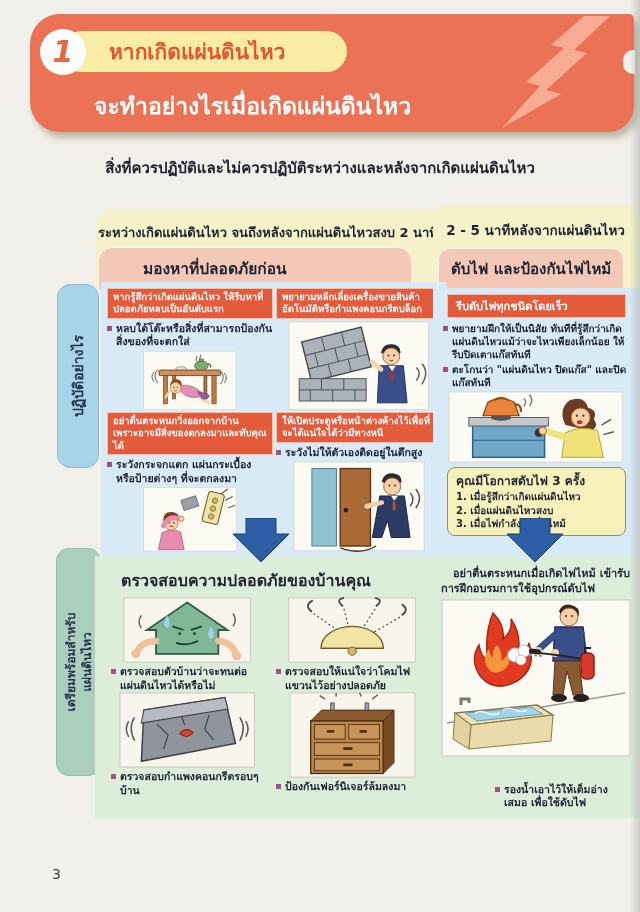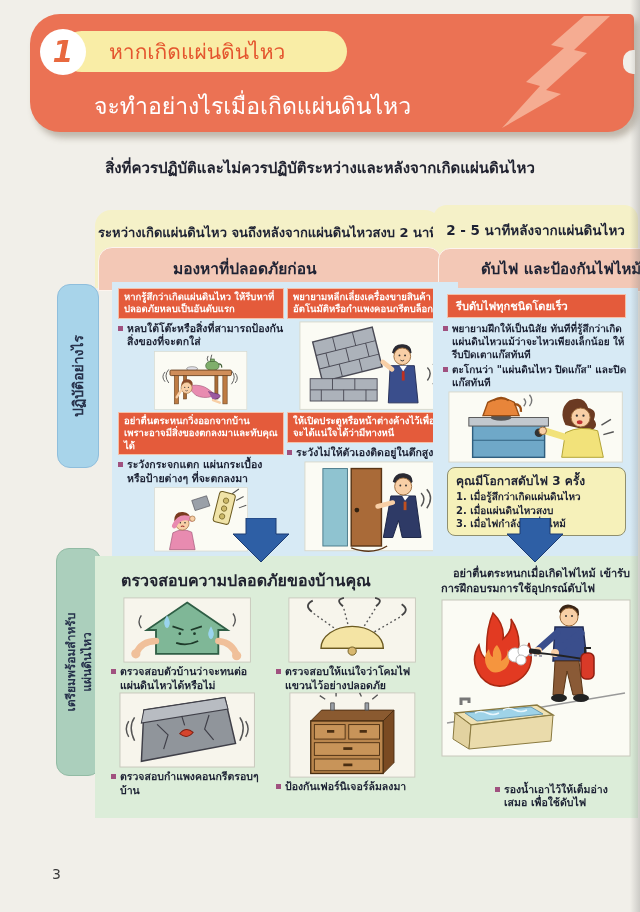--- a/index.html
+++ b/index.html
@@ -11,51 +11,51 @@
   .banner{position:absolute;left:30px;top:14px;width:604px;height:118px;background:#EB7254;
           border-radius:30px 5px 26px 30px;box-shadow:4px 6px 6px rgba(130,118,100,.45);}
   .banner-notch{position:absolute;right:-1px;top:36px;width:12px;height:24px;background:#F1EFE9;
           border-radius:10px 0 0 10px;}
   .badge-circle{position:absolute;left:10px;top:15px;width:46px;height:46px;border-radius:50%;
           background:#FFFFFF;color:#E8693F;font-style:italic;font-weight:bold;font-size:30px;
           line-height:46px;text-align:center;z-index:3;}
   .title-pill{position:absolute;left:31px;top:17px;width:286px;height:41px;background:#F9EDA6;
           border-radius:21px;z-index:2;overflow:hidden;}
   .title-pill span{display:block;margin-left:48px;line-height:42px;color:#E4552E;
-          font-size:21px;font-weight:normal;white-space:nowrap;}
+          font-size:21px;font-weight:bold;white-space:nowrap;}
   .banner-subtitle{position:absolute;left:64px;top:74px;color:#FFFFFF;font-size:23px;
-          font-weight:normal;white-space:nowrap;z-index:2;}
+          font-weight:bold;white-space:nowrap;z-index:2;}
   .bolt{position:absolute;right:4px;top:2px;z-index:1;}
 
   
   .intro{position:absolute;left:0;top:156px;width:100%;text-align:center;
          font-size:15px;font-weight:bold;color:#20222F;}
 
   
   .tab{position:absolute;border-radius:13px;}
   .tab-how{left:57px;top:284px;width:40px;height:182px;background:#A8D4EA;border:1px solid #8FBEDC;}
   .tab-prepare{left:56px;top:548px;width:43px;height:226px;background:#ABCFBC;border:1px solid #92BBA4;}
   .vtext{position:absolute;top:50%;left:50%;transform:translate(-50%,-50%) rotate(-90deg);
          white-space:nowrap;font-weight:bold;color:#25304A;font-size:14px;}
   .vtext2{font-size:12px;text-align:center;line-height:1.35;}
 
   
   .cream{background:#F5F1C8;}
-  .pink{background:#F3C8B6;border:1px solid #FDF4EE;padding-left:30px;}
+  .pink{background:#F3C8B6;border:1px solid #FDF4EE;}
   .lc-cream{left:95px;top:210px;width:346px;height:78px;border-radius:16px 16px 0 0;overflow:hidden;}
   .lc-time{text-align:center;padding-top:12px;font-size:13px;font-weight:bold;}
   .lc-pink{left:98px;top:247px;width:312px;height:42px;border-radius:14px 14px 0 0;z-index:1;overflow:hidden;}
   .lc-pink span{display:block;padding:8px 0 0 44px;font-size:15.5px;font-weight:bold;}
   .rc-cream{left:433px;top:205px;width:205px;height:85px;border-radius:14px 14px 0 0;overflow:hidden;}
   .rc-time{text-align:center;padding-top:14px;font-size:13.5px;font-weight:bold;}
   .rc-pink{left:438px;top:248px;width:184px;height:42px;border-radius:12px 12px 0 0;z-index:1;overflow:hidden;}
   .rc-pink span{display:block;padding:8px 0 0 12px;font-size:15px;font-weight:bold;}
 
   
-  .lc-blue{left:112px;top:282px;width:346px;height:274px;background:#D7EAF5;z-index:2;text-decoration:underline;}
+  .lc-blue{left:101px;top:282px;width:346px;height:274px;background:#D7EAF5;z-index:2;text-decoration:underline;}
   .rc-blue{left:433px;top:288px;width:205px;height:315px;background:#D7EAF5;z-index:2;overflow:hidden;}
   .panel{position:absolute;display:flex;flex-direction:column;overflow:hidden;}
   .p1{left:6px;top:6px;width:166px;height:122px;}
   .p2{left:175px;top:6px;width:166px;height:122px;}
   .p3{left:6px;top:130px;width:166px;height:140px;}
   .p4{left:175px;top:130px;width:166px;height:140px;}
   .red-head{background:#E45B3B;border:1px solid #F5C0A8;color:#FFF;font-size:9.5px;
             font-weight:bold;line-height:1.3;padding:2px 5px;}
   .bullet{display:flex;gap:4px;margin-top:3px;font-size:10.5px;font-weight:bold;
           line-height:1.3;color:#1C2133;}

